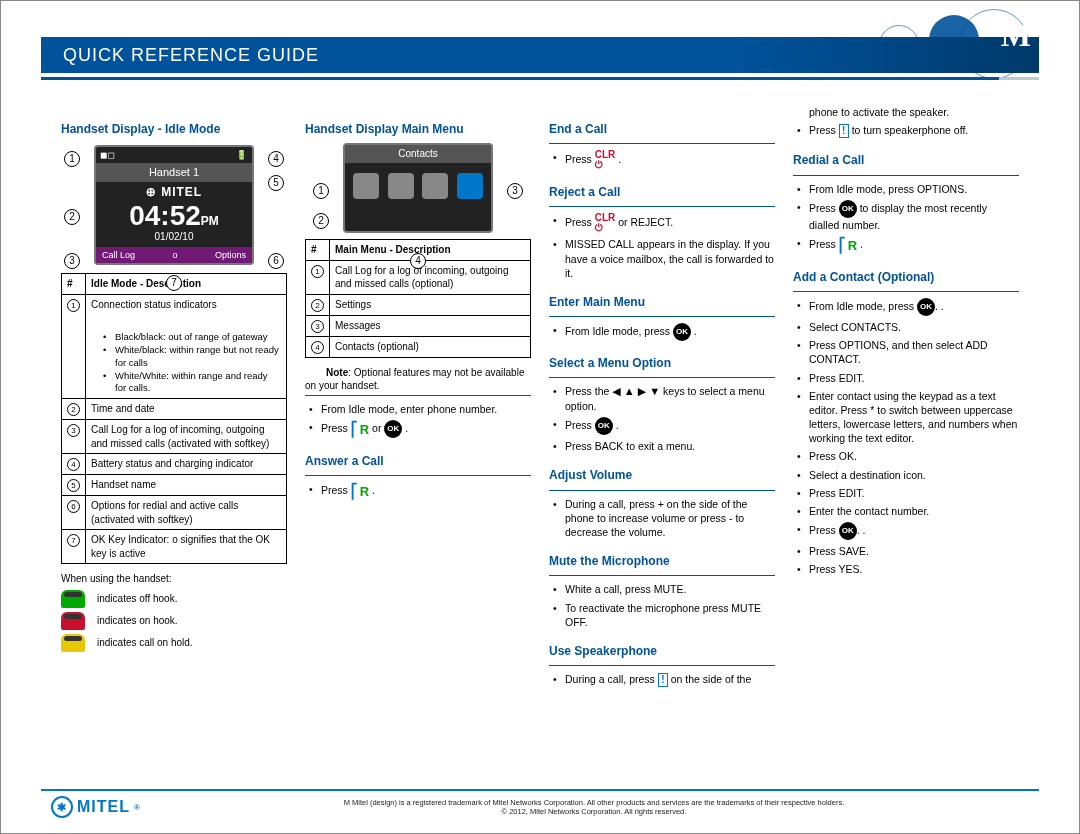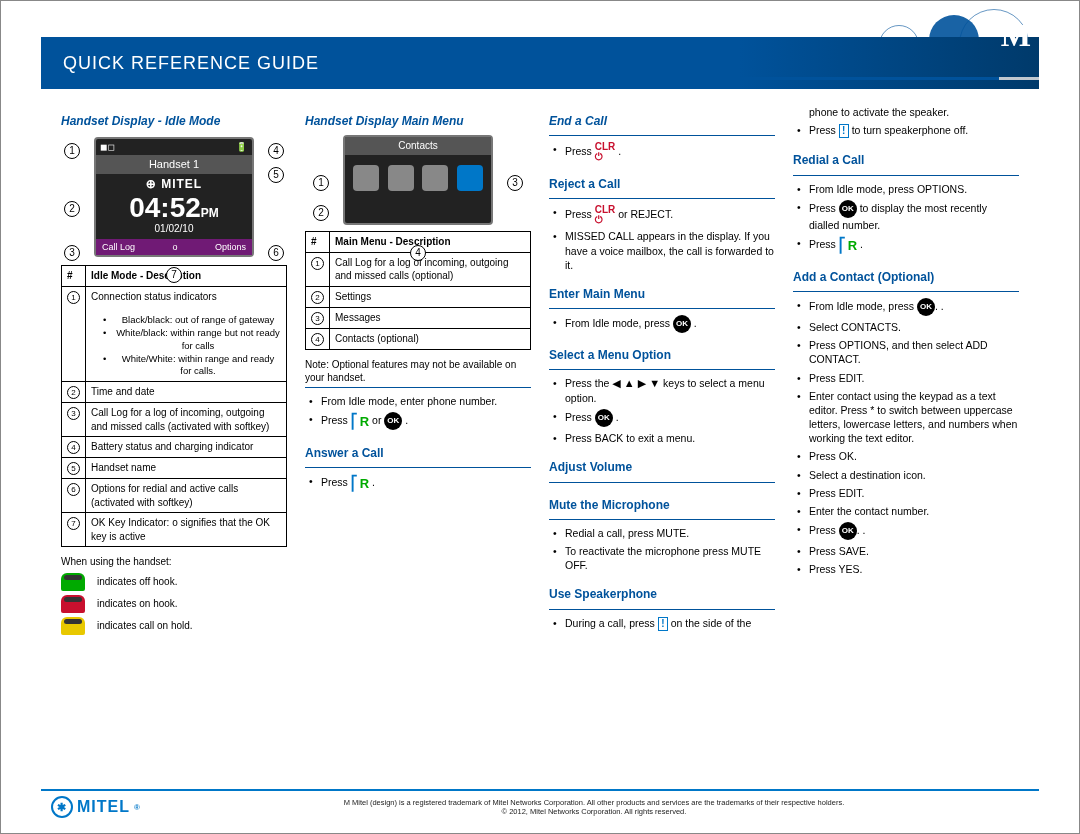--- a/index.html
+++ b/index.html
@@ -1,43 +1,43 @@
 <!DOCTYPE html>
 <html><head>
 <meta charset="utf-8">
 <style>
   * { box-sizing: border-box; margin: 0; padding: 0; }
   body { width: 1080px; height: 834px; font-family: Arial, Helvetica, sans-serif; background: #fff; color: #000; position: relative; overflow: hidden; }
   .page { width: 1080px; height: 834px; position: relative; border: 1px solid #888; }
-  .header-bar { position: absolute; top: 36px; left: 40px; right: 40px; height: 52px; background: linear-gradient(90deg, #00529B 0%, #00529B 70%, #003a6b 100%); color: #fff; display: flex; align-items: center; padding-left: 22px; }
+  .header-bar { position: absolute; top: 36px; left: 40px; right: 40px; height: 36px; background: linear-gradient(90deg, #00529B 0%, #00529B 70%, #003a6b 100%); color: #fff; display: flex; align-items: center; padding-left: 22px; }
   .header-bar h1 { font-weight: 300; font-size: 18px; letter-spacing: 1px; font-family: 'Segoe UI Light', Arial, sans-serif; }
   .header-circles { position: absolute; right: 40px; top: 6px; width: 240px; height: 80px; pointer-events:none; }
   .circ { position:absolute; border-radius:50%; border:1.5px solid #00529B; opacity:.6; }
   .circ.filled { background:#00529B; opacity:.9; border:none; }
   .logo-m { position:absolute; right: 48px; top: 16px; color:#fff; font-size:32px; font-weight:bold; font-family: Georgia, serif; z-index:5; }
   .header-underline { position:absolute; top:76px; left:40px; right:40px; height:3px; background:#00529B; }
   .header-underline::after { content:''; position:absolute; right:0; top:0; height:3px; width:40px; background:#C0C8D0; }
 
   .content { position:absolute; top: 92px; left: 40px; right: 40px; bottom: 46px; display:flex; gap: 18px; padding: 8px 20px 8px 20px; }
   .col { width: 25%; font-size: 10.5px; line-height: 1.35; }
   .sect-title { color:#00529B; font-weight:bold; font-size:12px; margin: 14px 0 6px; }
-  .sect-title.first { margin-top: 12px; font-style: italic; }
+  .sect-title.first { margin-top: 20px; }
   hr.sep { border:none; border-top:1.5px solid #00529B; margin-top:2px; margin-bottom:6px; }
   .tbl { border-collapse: collapse; width: 100%; font-size: 10px; }
   .tbl th, .tbl td { border:1px solid #000; padding: 3px 5px; vertical-align: top; text-align:left; }
   .tbl th { font-weight:bold; background:#fff; }
   .circnum { display:inline-block; width:13px; height:13px; border:1px solid #000; border-radius:50%; font-size:8px; line-height:11px; text-align:center; }
   ul.bul { list-style: none; padding:0; margin:0; }
   ul.bul > li { position:relative; padding-left: 16px; margin: 4px 0; }
   ul.bul > li::before { content:'•'; position:absolute; left:4px; top:0; }
-  ul.sub { list-style:none; padding-left: 12px; margin-top:11px;text-align:center; }
+  ul.sub { list-style:none; padding-left: 12px; margin-top:20px; }
   ul.sub > li { position:relative; padding-left:12px; font-size:9.5px; }
   ul.sub > li::before { content:'•'; position:absolute; left:0; }
   .note { font-size:10px; margin-top:8px; }
-  .note b { font-weight:normal; }
+  .note b { font-weight:bold;margin-left:21px; }
 
   .screen { width: 160px; height: 120px; background:#222; border:2px solid #777; border-radius:4px; margin: 8px auto; color:#fff; position:relative; font-family:Arial; }
   .screen-top { display:flex; justify-content:space-between; padding:2px 4px; font-size:9px; }
   .screen-title { text-align:center; font-size:11px; background:#555; padding:2px; }
   .screen-logo { text-align:center; font-size:12px; font-weight:bold; letter-spacing:1px; padding:2px; }
   .screen-time { text-align:center; font-size:28px; font-weight:bold; line-height:1; }
   .screen-date { text-align:center; font-size:10px; }
   .screen-foot { position:absolute; bottom:0; left:0; right:0; background:#701a75; display:flex; justify-content:space-between; padding:2px 6px; font-size:9px; }
   .diagram-wrap { position:relative; width: 220px; margin: 0 auto; }
   .callout { position:absolute; width:16px; height:16px; border:1px solid #000; border-radius:50%; background:#fff; font-size:10px; line-height:14px; text-align:center; }
@@ -254,25 +254,28 @@
       <div class="sect-title">Select a Menu Option</div>
         <hr class="sep">
       <ul class="bul">
         <li><span>Press the </span><span class="arrows">◀ ▲ ▶ ▼</span><span> keys to select a menu option.</span></li>
         <li><span>Press </span><span class="ok-badge">OK</span> .</li>
         <li>Press BACK to exit a menu.</li>
       </ul>
 
       <div class="sect-title">Adjust Volume</div>
         <hr class="sep">
+      <ul class="bul">
+          <li>During a call, press + on the side of the phone to increase volume or press - to decrease the volume.</li>
+        </ul>
 
       <div class="sect-title">Mute the Microphone</div>
         <hr class="sep">
       <ul class="bul">
-        <li>Redial a call, press MUTE.</li>
+        <li>White a call, press MUTE.</li>
         <li>To reactivate the microphone press MUTE OFF.</li>
       </ul>
 
       <div class="sect-title">Use Speakerphone</div>
         <hr class="sep">
       <ul class="bul">
           <li><span>During a call, press </span><span class="excl">!</span><span> on the side of the</span></li>
         </ul>
     </div>
 

